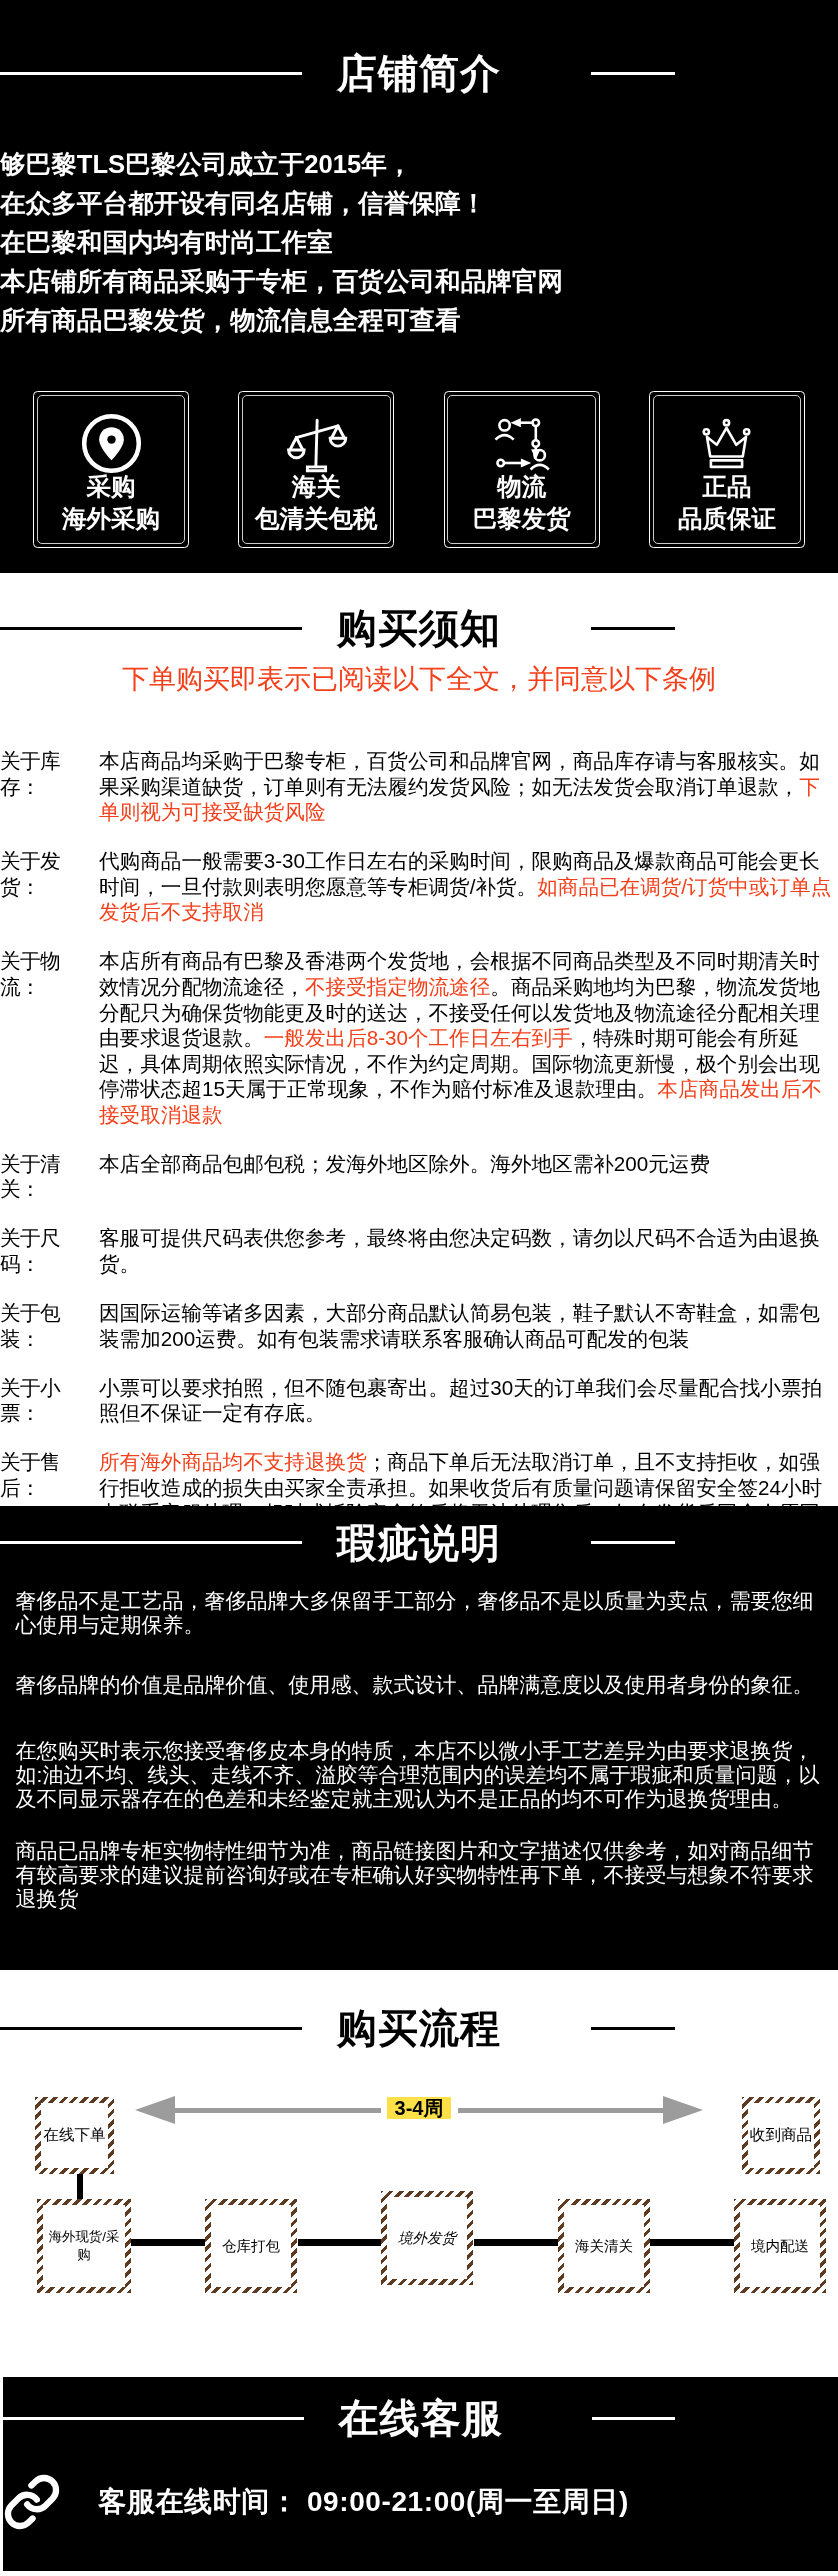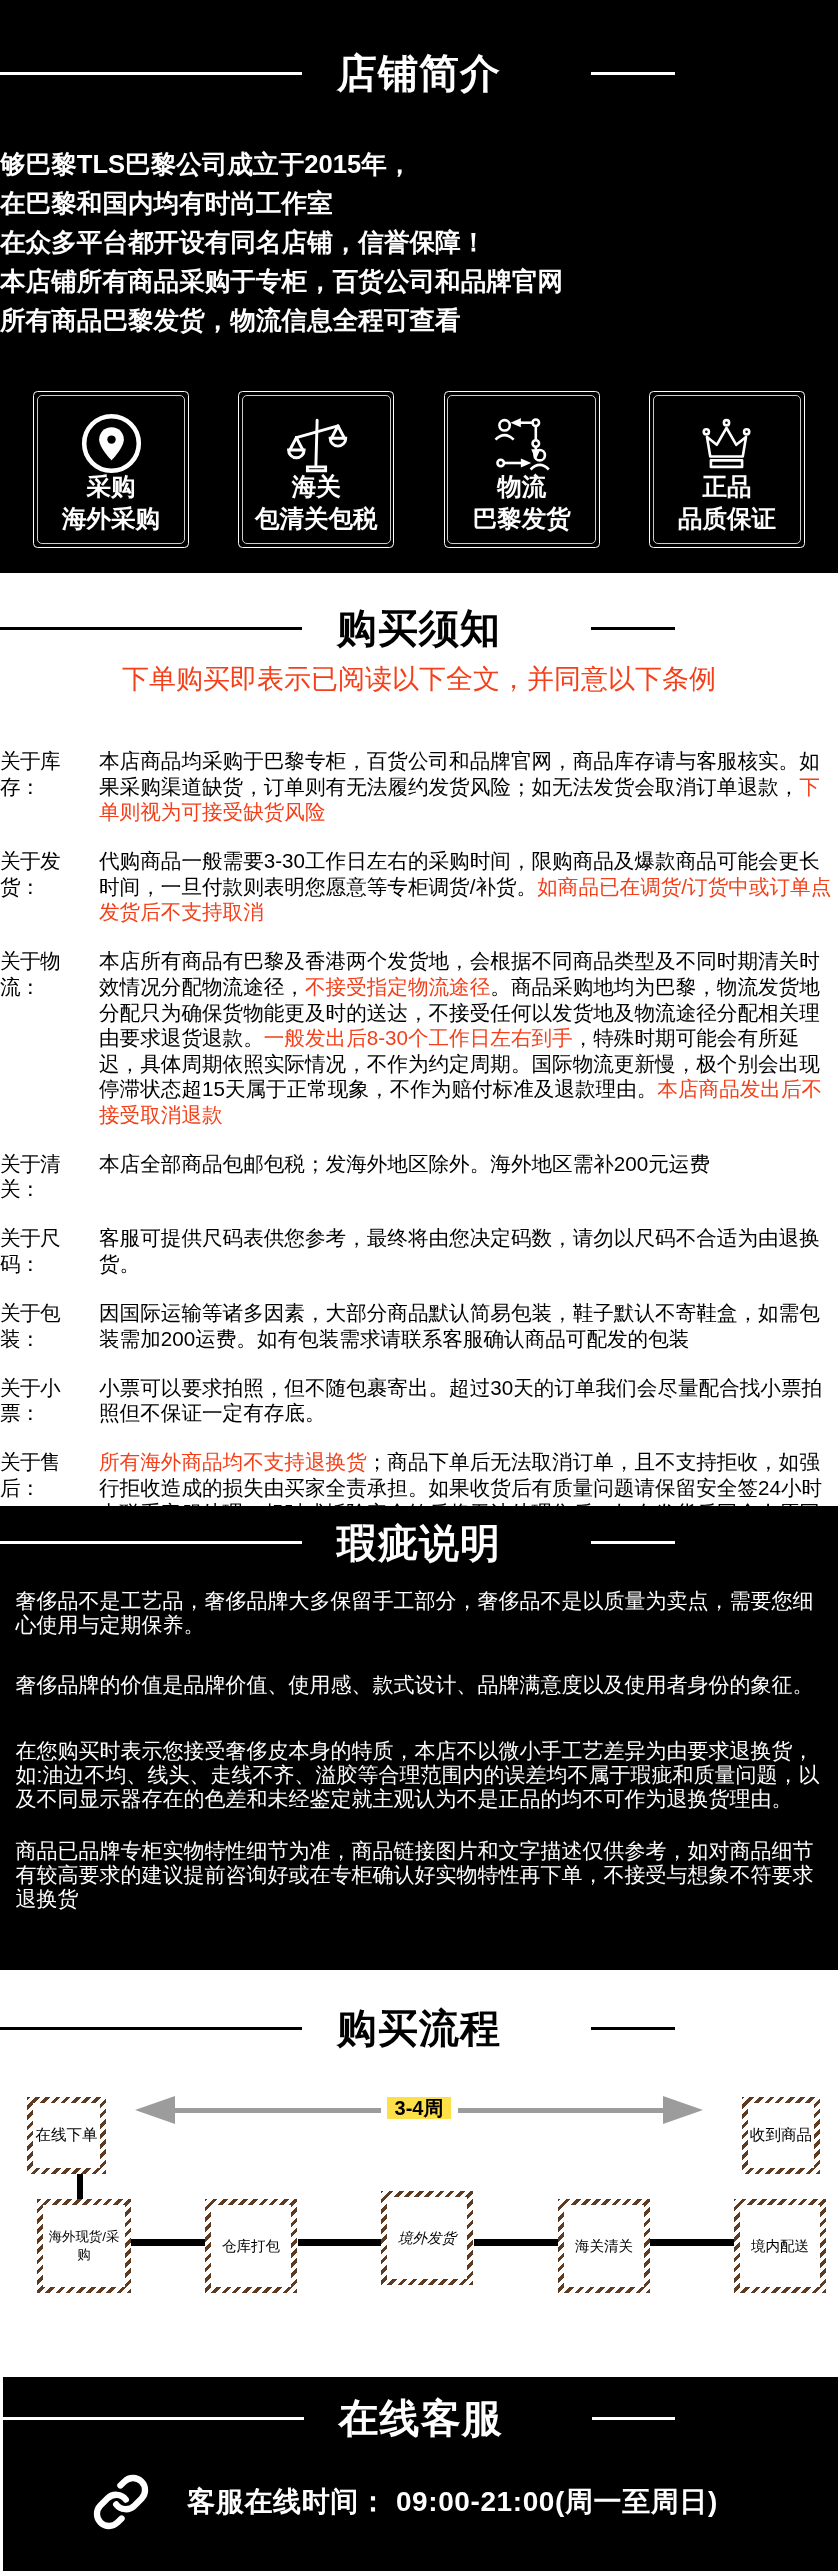--- a/index.html
+++ b/index.html
@@ -64,37 +64,37 @@
     border-top:14.5px solid transparent;border-bottom:14.5px solid transparent;}
   .arrow-head.left{border-right:40px solid var(--arrow);}
   .arrow-head.right{border-left:40px solid var(--arrow);}
   .duration{position:absolute;top:125px;left:0;right:0;text-align:center;
     font-size:20px;font-weight:bold;line-height:27px;}
   .duration span{background:#fde047;padding:0 7.8px;}
 
   
   #sec-service{height:194px;margin-left:3.3px;margin-bottom:4.5px;}
   #sec-service .trow{margin-top:19px;}
-  .service-row{margin-top:32px;padding-left:89px;display:flex;align-items:center;}
+  .service-row{margin-top:32px;display:flex;align-items:center;}
   .service-row .sicon{width:58px;height:58px;flex:0 0 58px;}
   .service-row .stext{margin-left:37px;font-size:28px;font-weight:bold;letter-spacing:0.6px;}
 </style>
 </head>
 <body style="--accent: #f4401a; --stripe: #5e3a20; --arrow: #9c9c9c;">
 
 <section id="sec-intro" class="black">
   <div class="trow">
     <span class="ln ln-left"></span>
     <h2 class="ttl">店铺简介</h2>
     <span class="ln ln-right"></span>
   </div>
   <div class="intro-lines">
       <div class="intro-line">够巴黎TLS巴黎公司成立于2015年，</div>
+      <div class="intro-line">在众多平台都开设有同名店铺，信誉保障！</div>
       <div class="intro-line">在巴黎和国内均有时尚工作室</div>
-      <div class="intro-line">在众多平台都开设有同名店铺，信誉保障！</div>
       <div class="intro-line">本店铺所有商品采购于专柜，百货公司和品牌官网</div>
       <div class="intro-line">所有商品巴黎发货，物流信息全程可查看</div>
     </div>
   <div class="badge-row">
       <div class="badge">
         <span class="bicon"><svg viewBox="0 0 100 100">
             <circle cx="50" cy="50" r="42" fill="none" stroke="#fff" stroke-width="7"></circle>
             <path d="M50 25c-11 0-19 8.5-19 19 0 13 19 32 19 32s19-19 19-32c0-10.5-8-19-19-19z" fill="#fff"></path>
             <circle cx="50" cy="44" r="6.5" fill="#000"></circle>
           </svg></span>
@@ -221,21 +221,21 @@
     <h2 class="ttl">购买流程</h2>
     <span class="ln ln-right"></span>
   </div>
 
   <div class="arrow-head left" style="left:135px;"></div>
   <div class="arrow-line" style="left:174px;width:207px;"></div>
   <div class="arrow-line" style="left:458px;width:207px;"></div>
   <div class="arrow-head right" style="left:663px;"></div>
   <div class="duration"><span>3-4周</span></div>
 
-  <div class="stripe-box" style="left:27px;top:127px;width:79px;height:77px;">
+  <div class="stripe-box" style="left:35px;top:127px;width:79px;height:77px;">
     <div class="inner" style="font-size:15.6px;">在线下单</div>
   </div>
   <div class="stripe-box" style="left:742px;top:127px;width:78px;height:77px;">
     <div class="inner" style="font-size:15.6px;">收到商品</div>
   </div>
 
   <div class="flow-conn" style="left:77px;top:204px;width:6.1px;height:25px;"></div>
   <div class="flow-conn" style="left:131px;top:269px;width:75px;height:7.2px;"></div>
   <div class="flow-conn" style="left:298px;top:269px;width:83px;height:7.2px;"></div>
   <div class="flow-conn" style="left:474px;top:269px;width:84px;height:7.2px;"></div>

